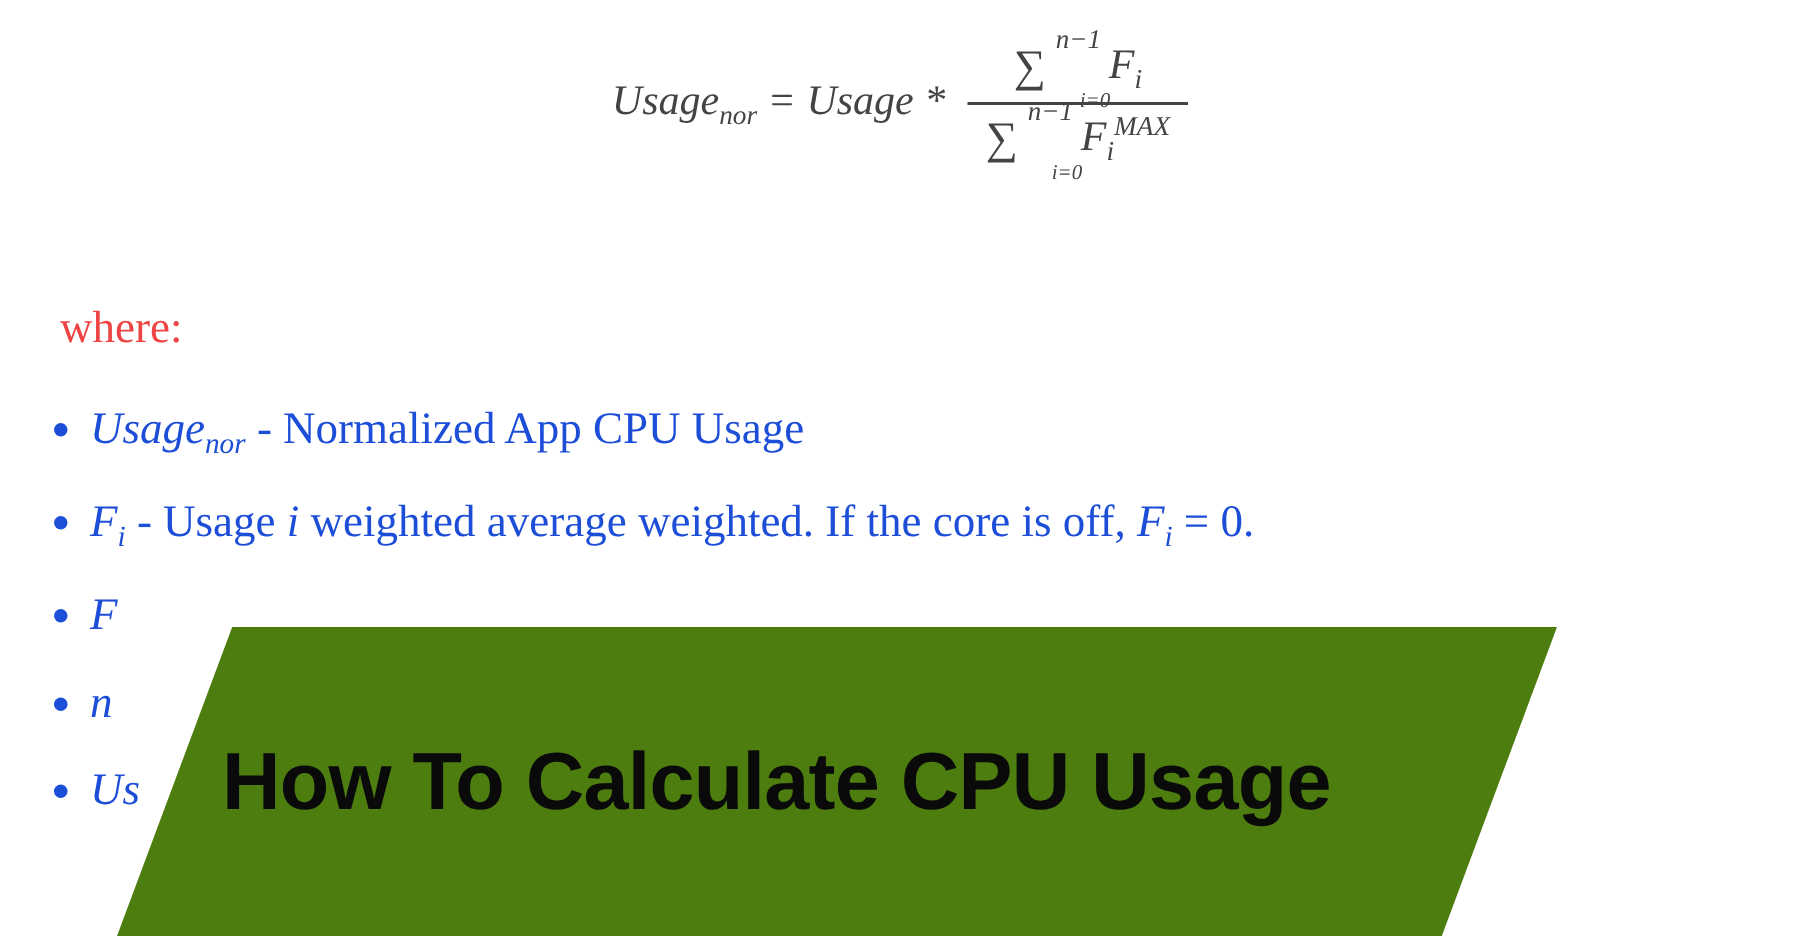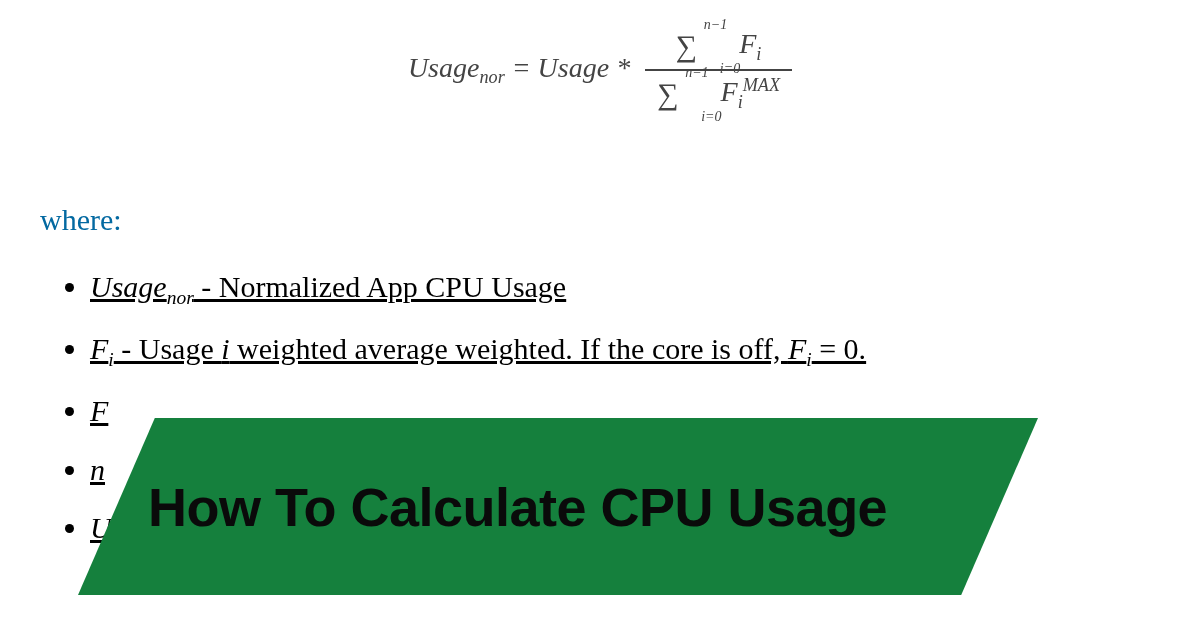--- a/index.html
+++ b/index.html
@@ -44,41 +44,40 @@
   .sum .sigma {
     font-size: 30px;
     font-style: normal;
     display: inline-block;
     line-height: 1;
   }
   .sum .upper {
     position: absolute;
     top: -14px;
     left: 28px;
-    font-size: 14px;
+    font-size: 18px;
     font-style: italic;
   }
   .sum .lower {
     position: absolute;
     bottom: -14px;
     left: 44px;
     font-size: 14px;
   }
   .where-label {
     font-size: 30px;
-    color: #0369a1;
+    color: #ef4444;
     margin: 90px 16px 30px 40px;
   }
   ul.def-list {
     list-style: disc;
-    margin: 0 0 0 90px;
+    margin: 0 0 0 60px;
     padding: 0;
     font-size: 30px;
-    color: #000000;
-    text-decoration: underline;
+    color: #1d4ed8;
   }
   ul.def-list li {
     margin-bottom: 18px;
     line-height: 1.35;
   }
   .mathit {
     font-style: italic;
     font-family: Georgia, serif;
   }
   .sub {
@@ -88,22 +87,22 @@
   }
   .sup {
     font-size: 0.65em;
     vertical-align: super;
   }
   .banner {
     position: absolute;
     left: 78px;
     top: 418px;
     width: 960px;
-    height: 177px;
-    background: #15803d;
+    height: 206px;
+    background: #4d7c0f;
     clip-path: polygon(8% 0, 100% 0, 92% 100%, 0 100%);
     display: flex;
     align-items: center;
     padding-left: 70px;
     box-sizing: border-box;
   }
   .banner-text {
     font-family: Arial, Helvetica, sans-serif;
     font-weight: 800;
     font-size: 54px;

